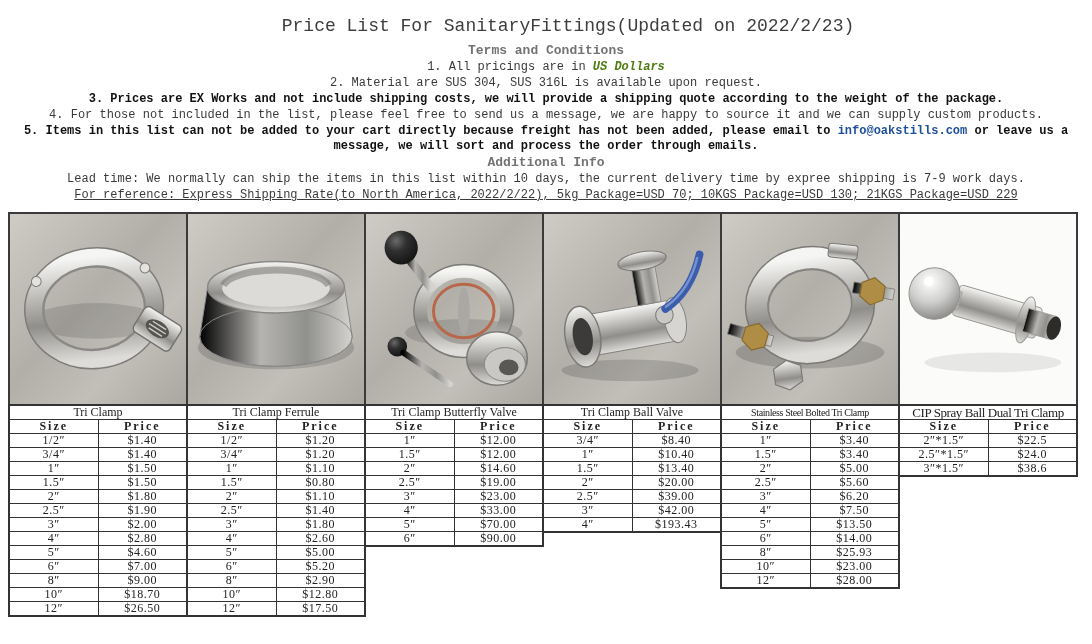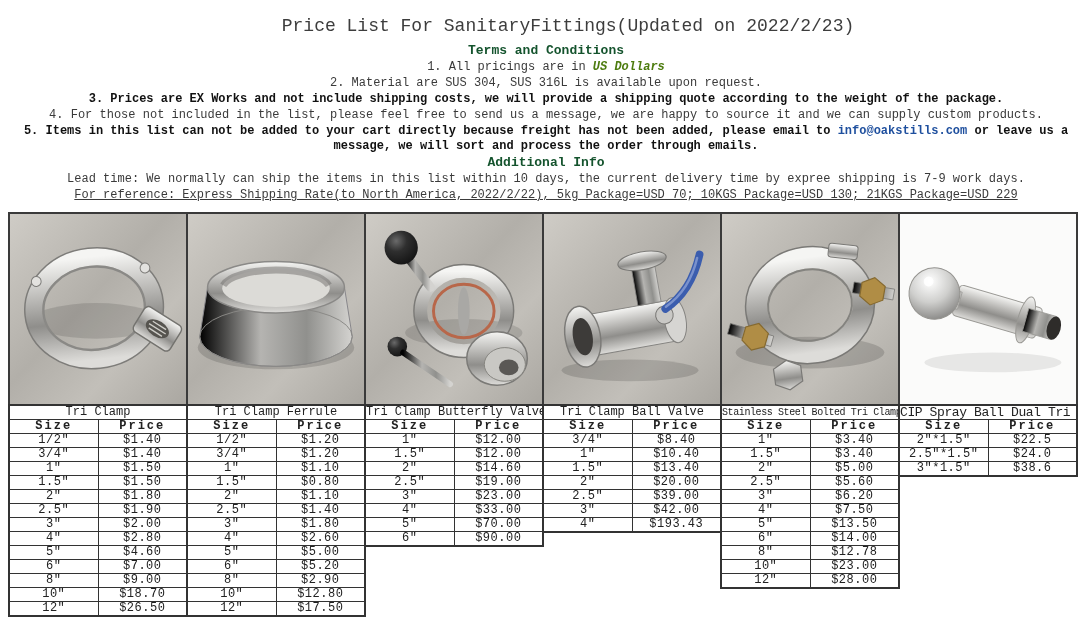--- a/index.html
+++ b/index.html
@@ -11,41 +11,41 @@
     color: #333333;
   }
 
   
   .header { text-align: center; padding-top: 16px; }
   .page-title {
     font-size: 18px; font-weight: normal; color: #3d3d3d;
     margin: 0 0 7px 0; letter-spacing: 0px; padding-left: 44px;
   }
   .blue-heading {
-    color: #14532d; font-weight: bold; font-size: 13px;
+    color: #737373; font-weight: bold; font-size: 13px;
     margin: 1px 0 2px 0;
   }
   .tline { font-size: 12px; line-height: 15px; margin: 1px 14px; color: #3a3a3a; }
   .tline.bold { font-weight: bold; color: #111111; margin-left: 4px; margin-right: 4px; }
   .inline-bold { font-weight: bold; color: #4d7c0f; font-style: italic; }
   .email-link { color: #1e4f9e; font-weight: bold; text-decoration: none; cursor: pointer; }
   .underlined { text-decoration: underline; }
 
   
   .grid { display: flex; margin: 9px 0 0 8px; width: 1078px; }
   .col { width: 180px; flex: 0 0 auto; }
   .col + .col { margin-left: -2px; }
 
   .photo {
     height: 192px; border: 2px solid #3a3a3a; border-bottom: none;
     overflow: hidden; background: #b9b6b0;
   }
   .photo svg { display: block; width: 100%; height: 100%; }
 
-  table { width: 100%; border-collapse: collapse; table-layout: fixed; }
+  table { width: 100%; border-collapse: collapse; table-layout: fixed; font-family: Liberation Serif, serif; }
   table { border: 2px solid #333333; }
   th, td {
     border: 1px solid #333333;
     font-size: 12px; font-weight: normal;
     height: 14px; line-height: 13px; padding: 0;
     text-align: center; white-space: nowrap; overflow: hidden;
     color: #222222;
   }
   th.title-cell { font-size: 12px; }
   .col:nth-child(5) th.title-cell { font-size: 10px; letter-spacing: -0.4px; }
@@ -460,21 +460,21 @@
           <tr>
             <td>5″</td>
             <td>$13.50</td>
           </tr>
           <tr>
             <td>6″</td>
             <td>$14.00</td>
           </tr>
           <tr>
             <td>8″</td>
-            <td>$12.78</td>
+            <td>$25.93</td>
           </tr>
           <tr>
             <td>10″</td>
             <td>$23.00</td>
           </tr>
           <tr>
             <td>12″</td>
             <td>$28.00</td>
           </tr>
         </tbody>

